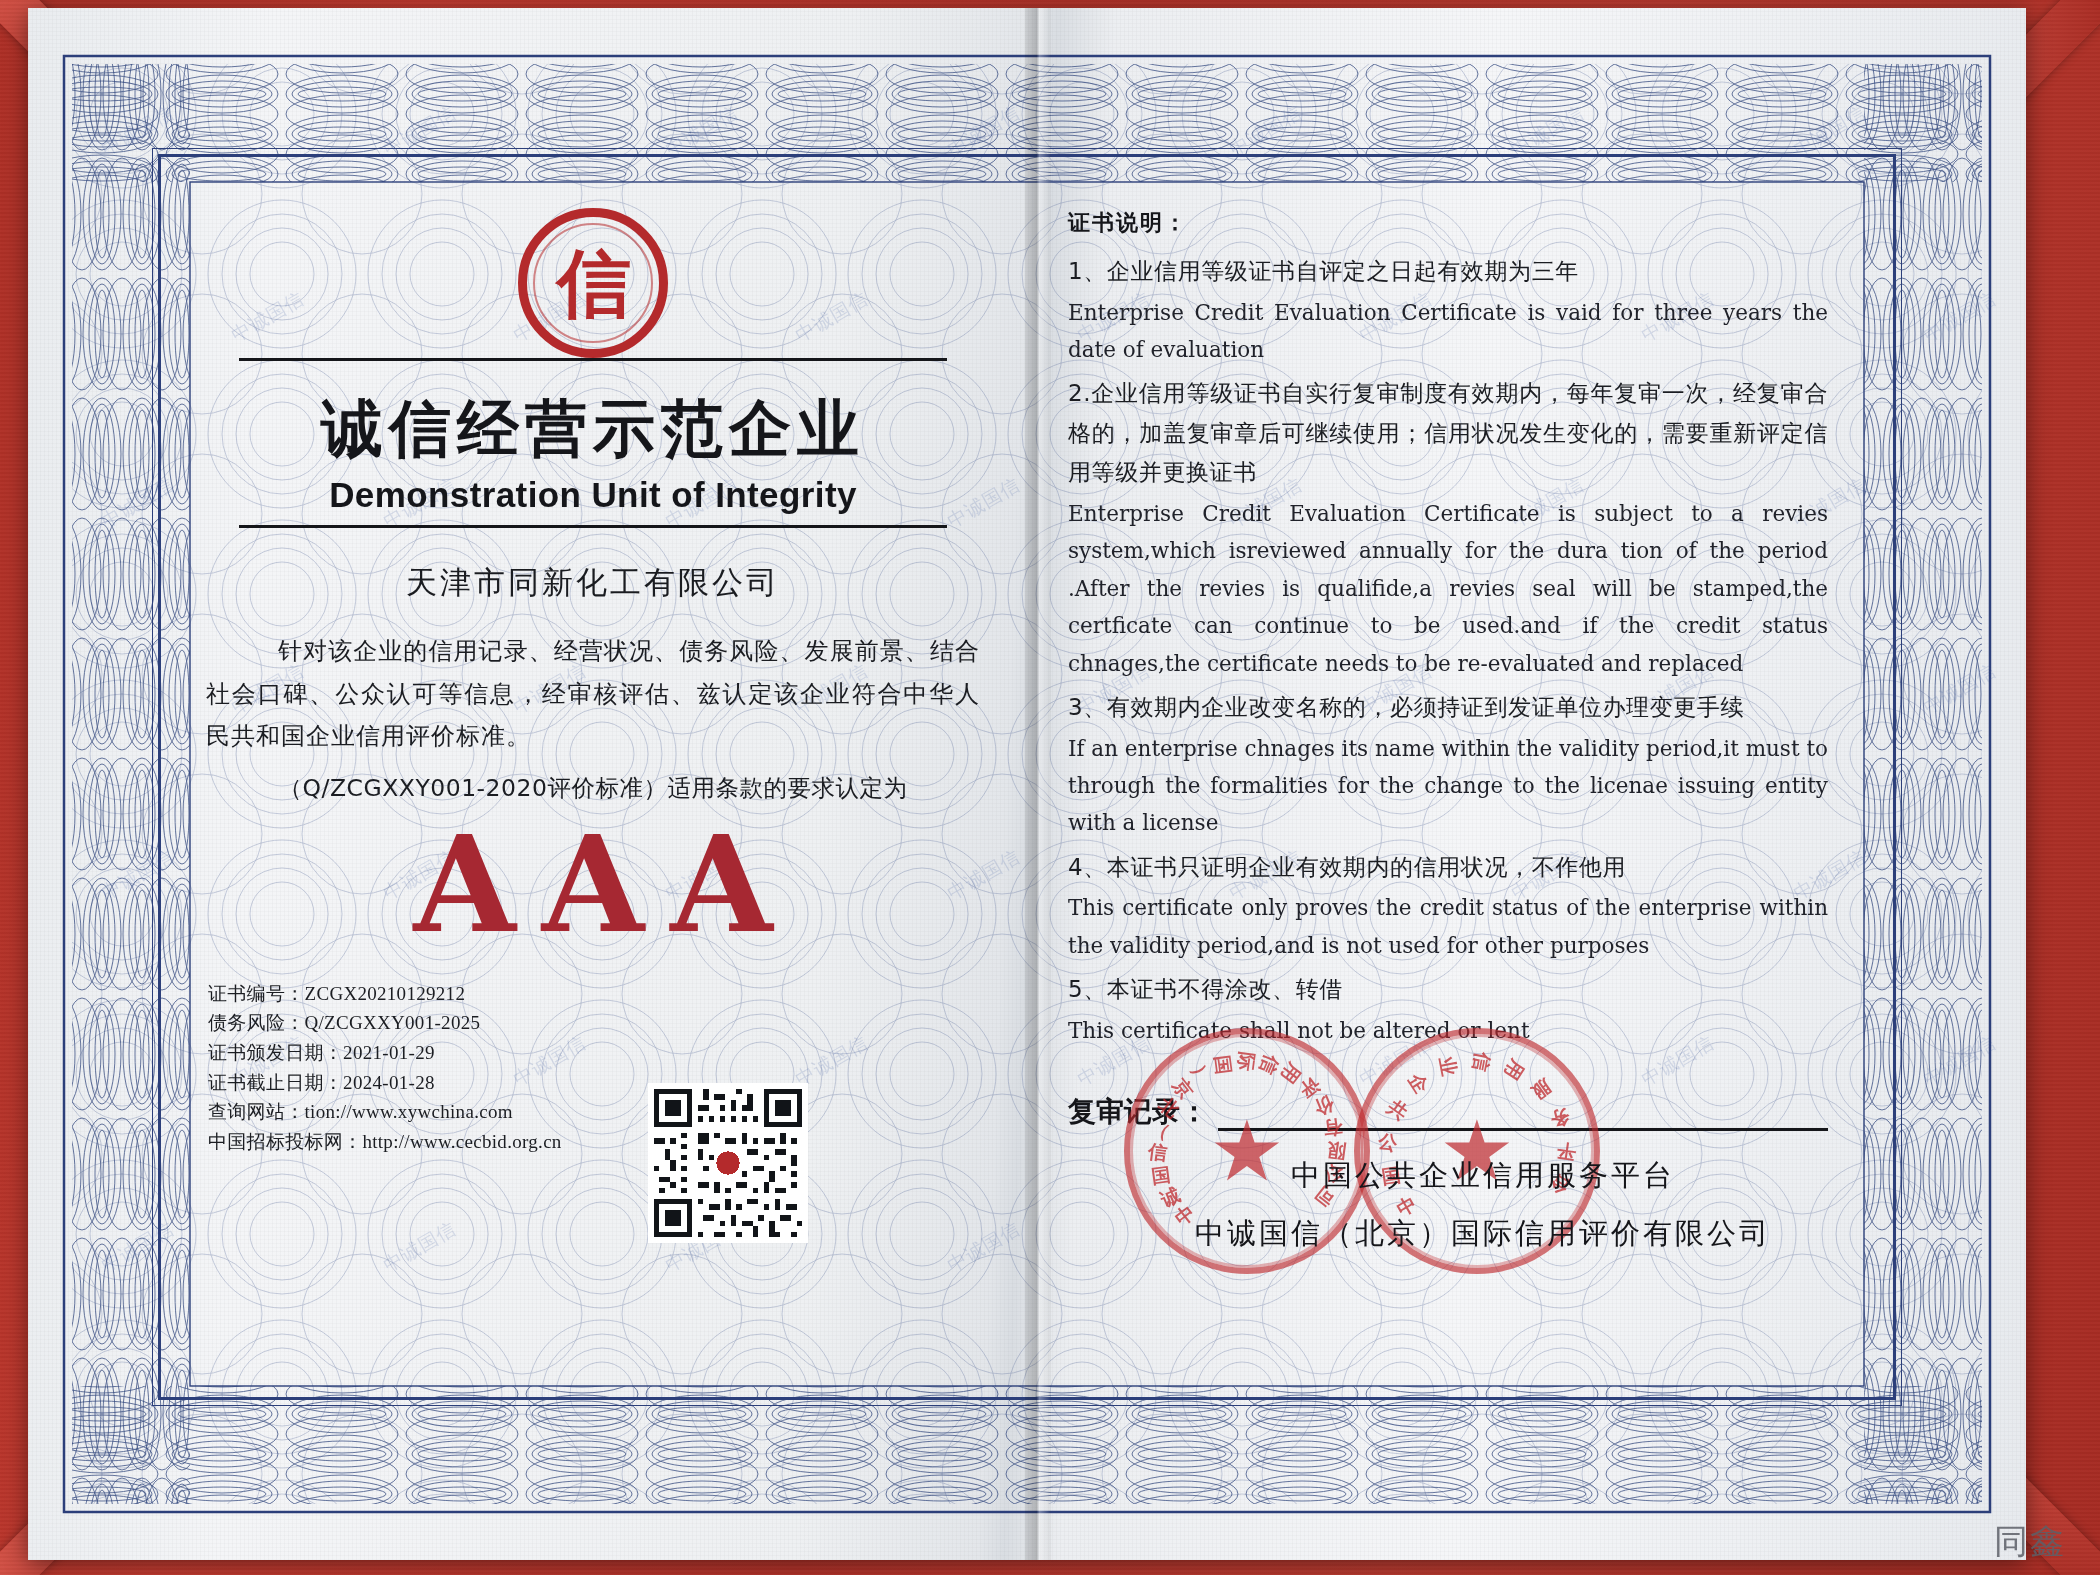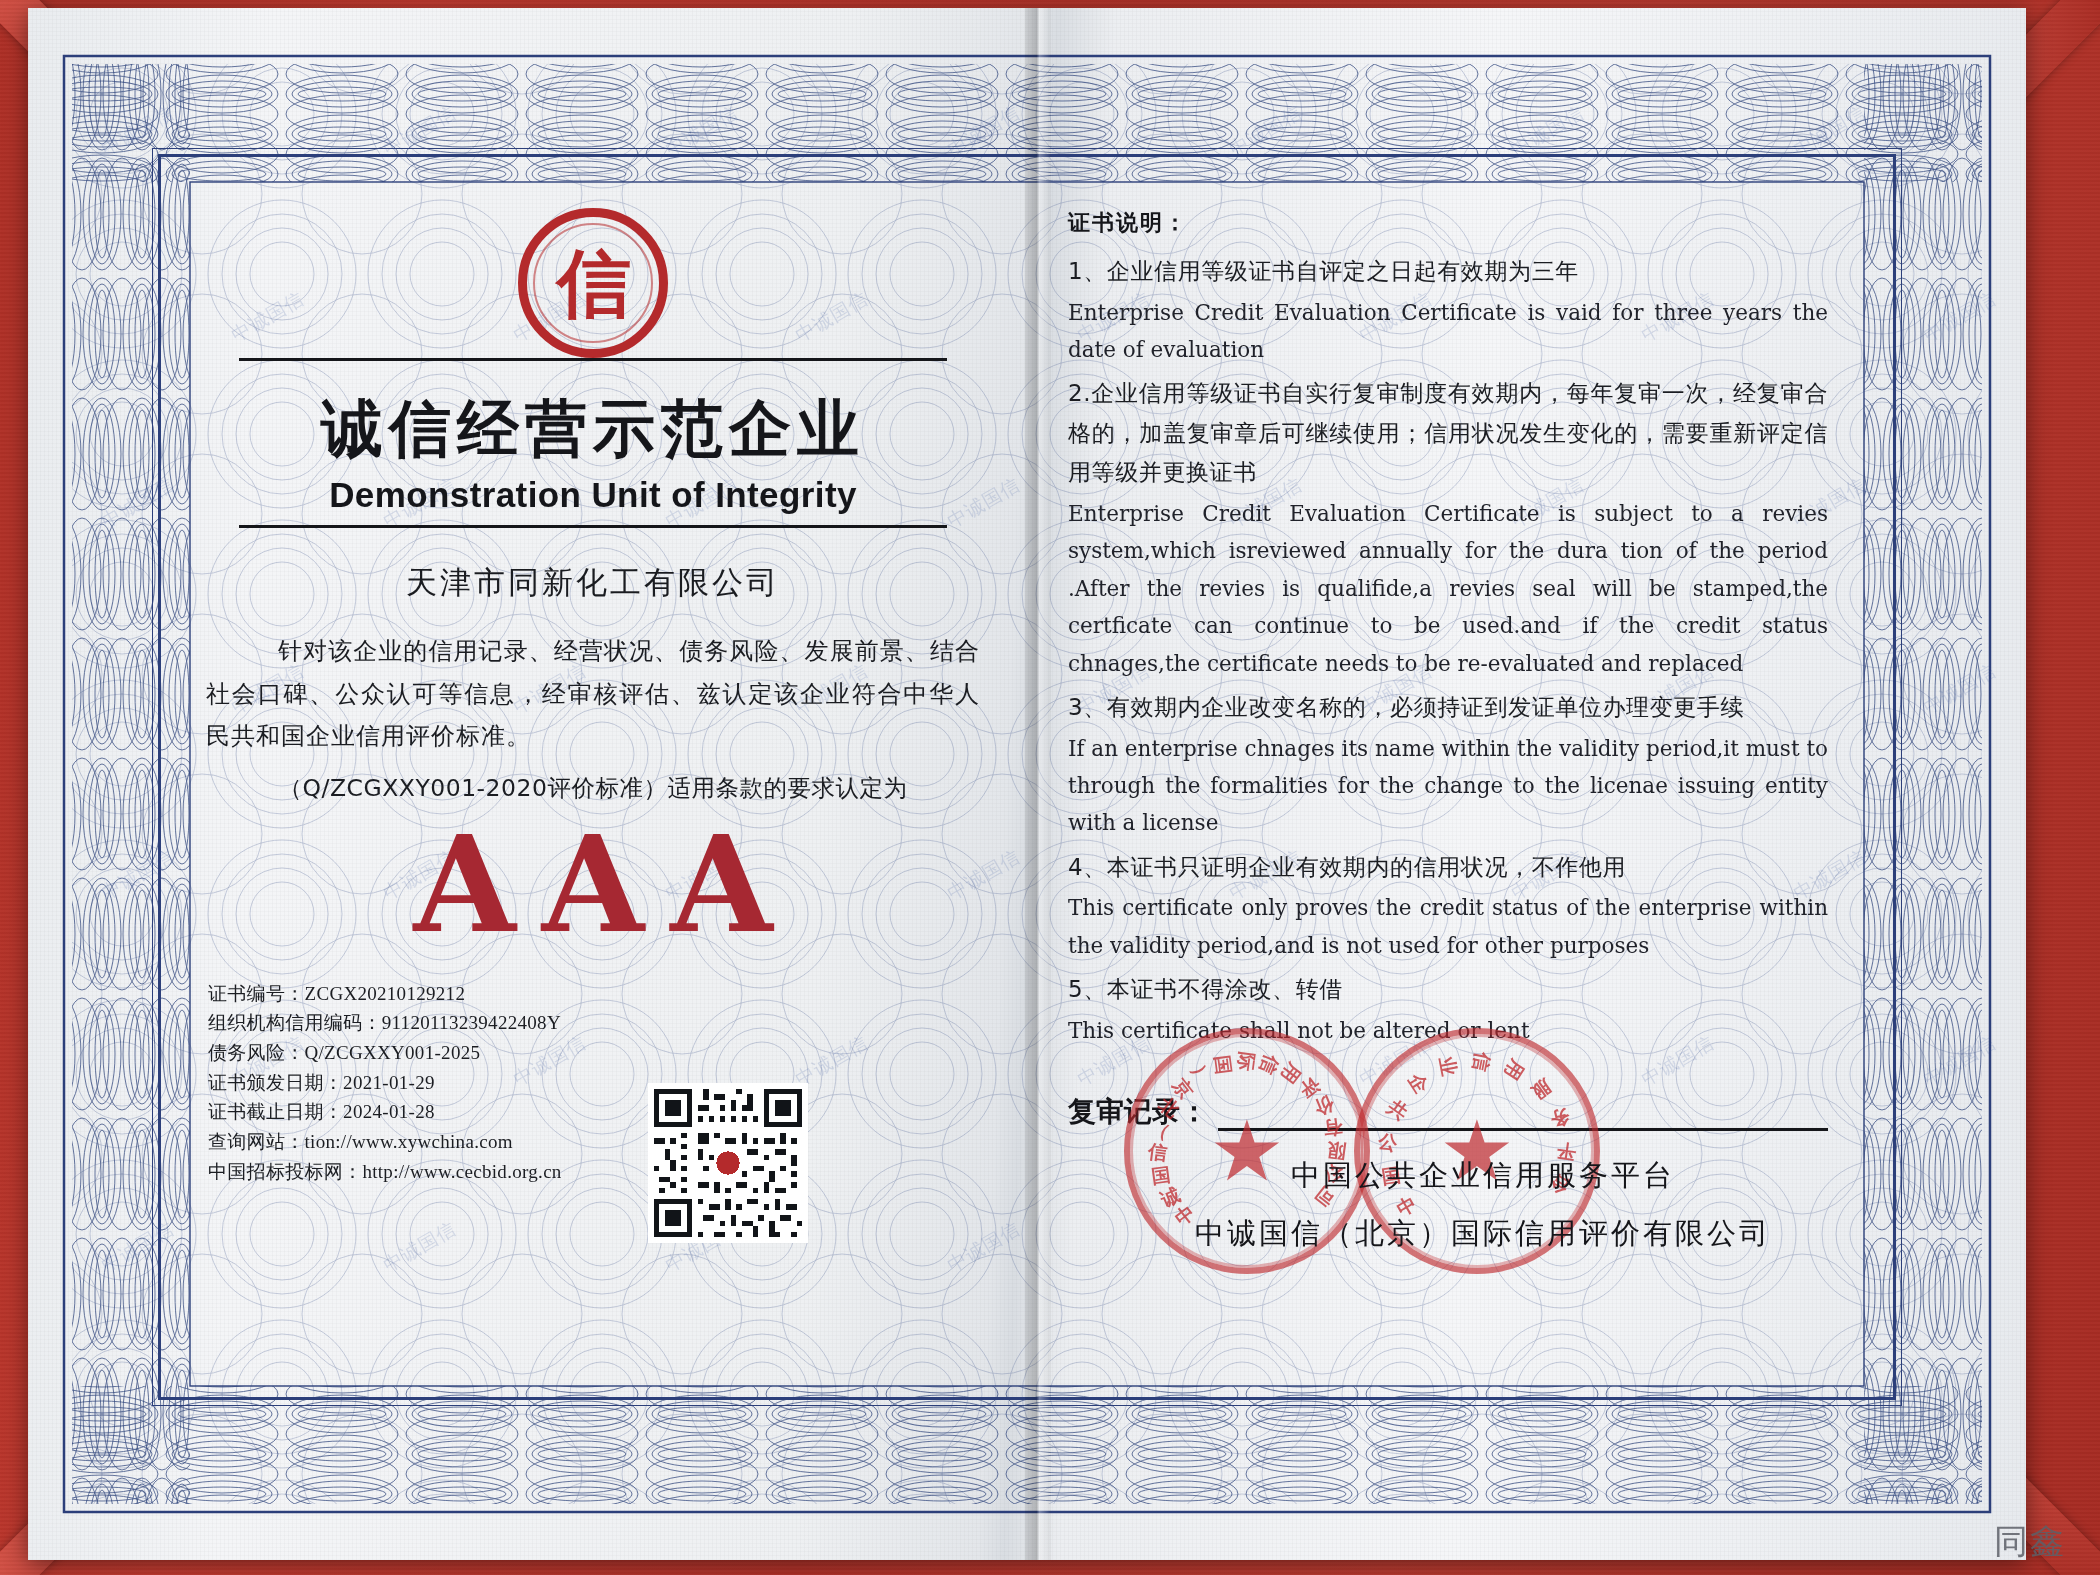--- a/index.html
+++ b/index.html
@@ -328,21 +328,20 @@
     <div id="body-text">
       <p>针对该企业的信用记录、经营状况、债务风险、发展前景、结合社会口碑、公众认可等信息，经审核评估、兹认定该企业符合中华人民共和国企业信用评价标准。</p>
     </div>
 
     <div id="standard-line">（Q/ZCGXXY001-2020评价标准）适用条款的要求认定为</div>
 
     <div id="grade">AAA</div>
 
     <div id="meta">
         <div class="row"><span>证书编号：</span><span>ZCGX20210129212</span></div>
-        <div class="row"><span>组织机构信用编码：</span><span>91120113239422408Y</span></div>
         <div class="row"><span>债务风险：</span><span>Q/ZCGXXY001-2025</span></div>
         <div class="row"><span>证书颁发日期：</span><span>2021-01-29</span></div>
         <div class="row"><span>证书截止日期：</span><span>2024-01-28</span></div>
         <div class="row"><span>查询网站：</span><span>tion://www.xywchina.com</span></div>
         <div class="row"><span>中国招标投标网：</span><span>http://www.cecbid.org.cn</span></div>
       </div>
   </div>
 
   <div id="qr">
     <svg viewBox="0 0 29 29" width="160" height="160" shape-rendering="crispEdges">

